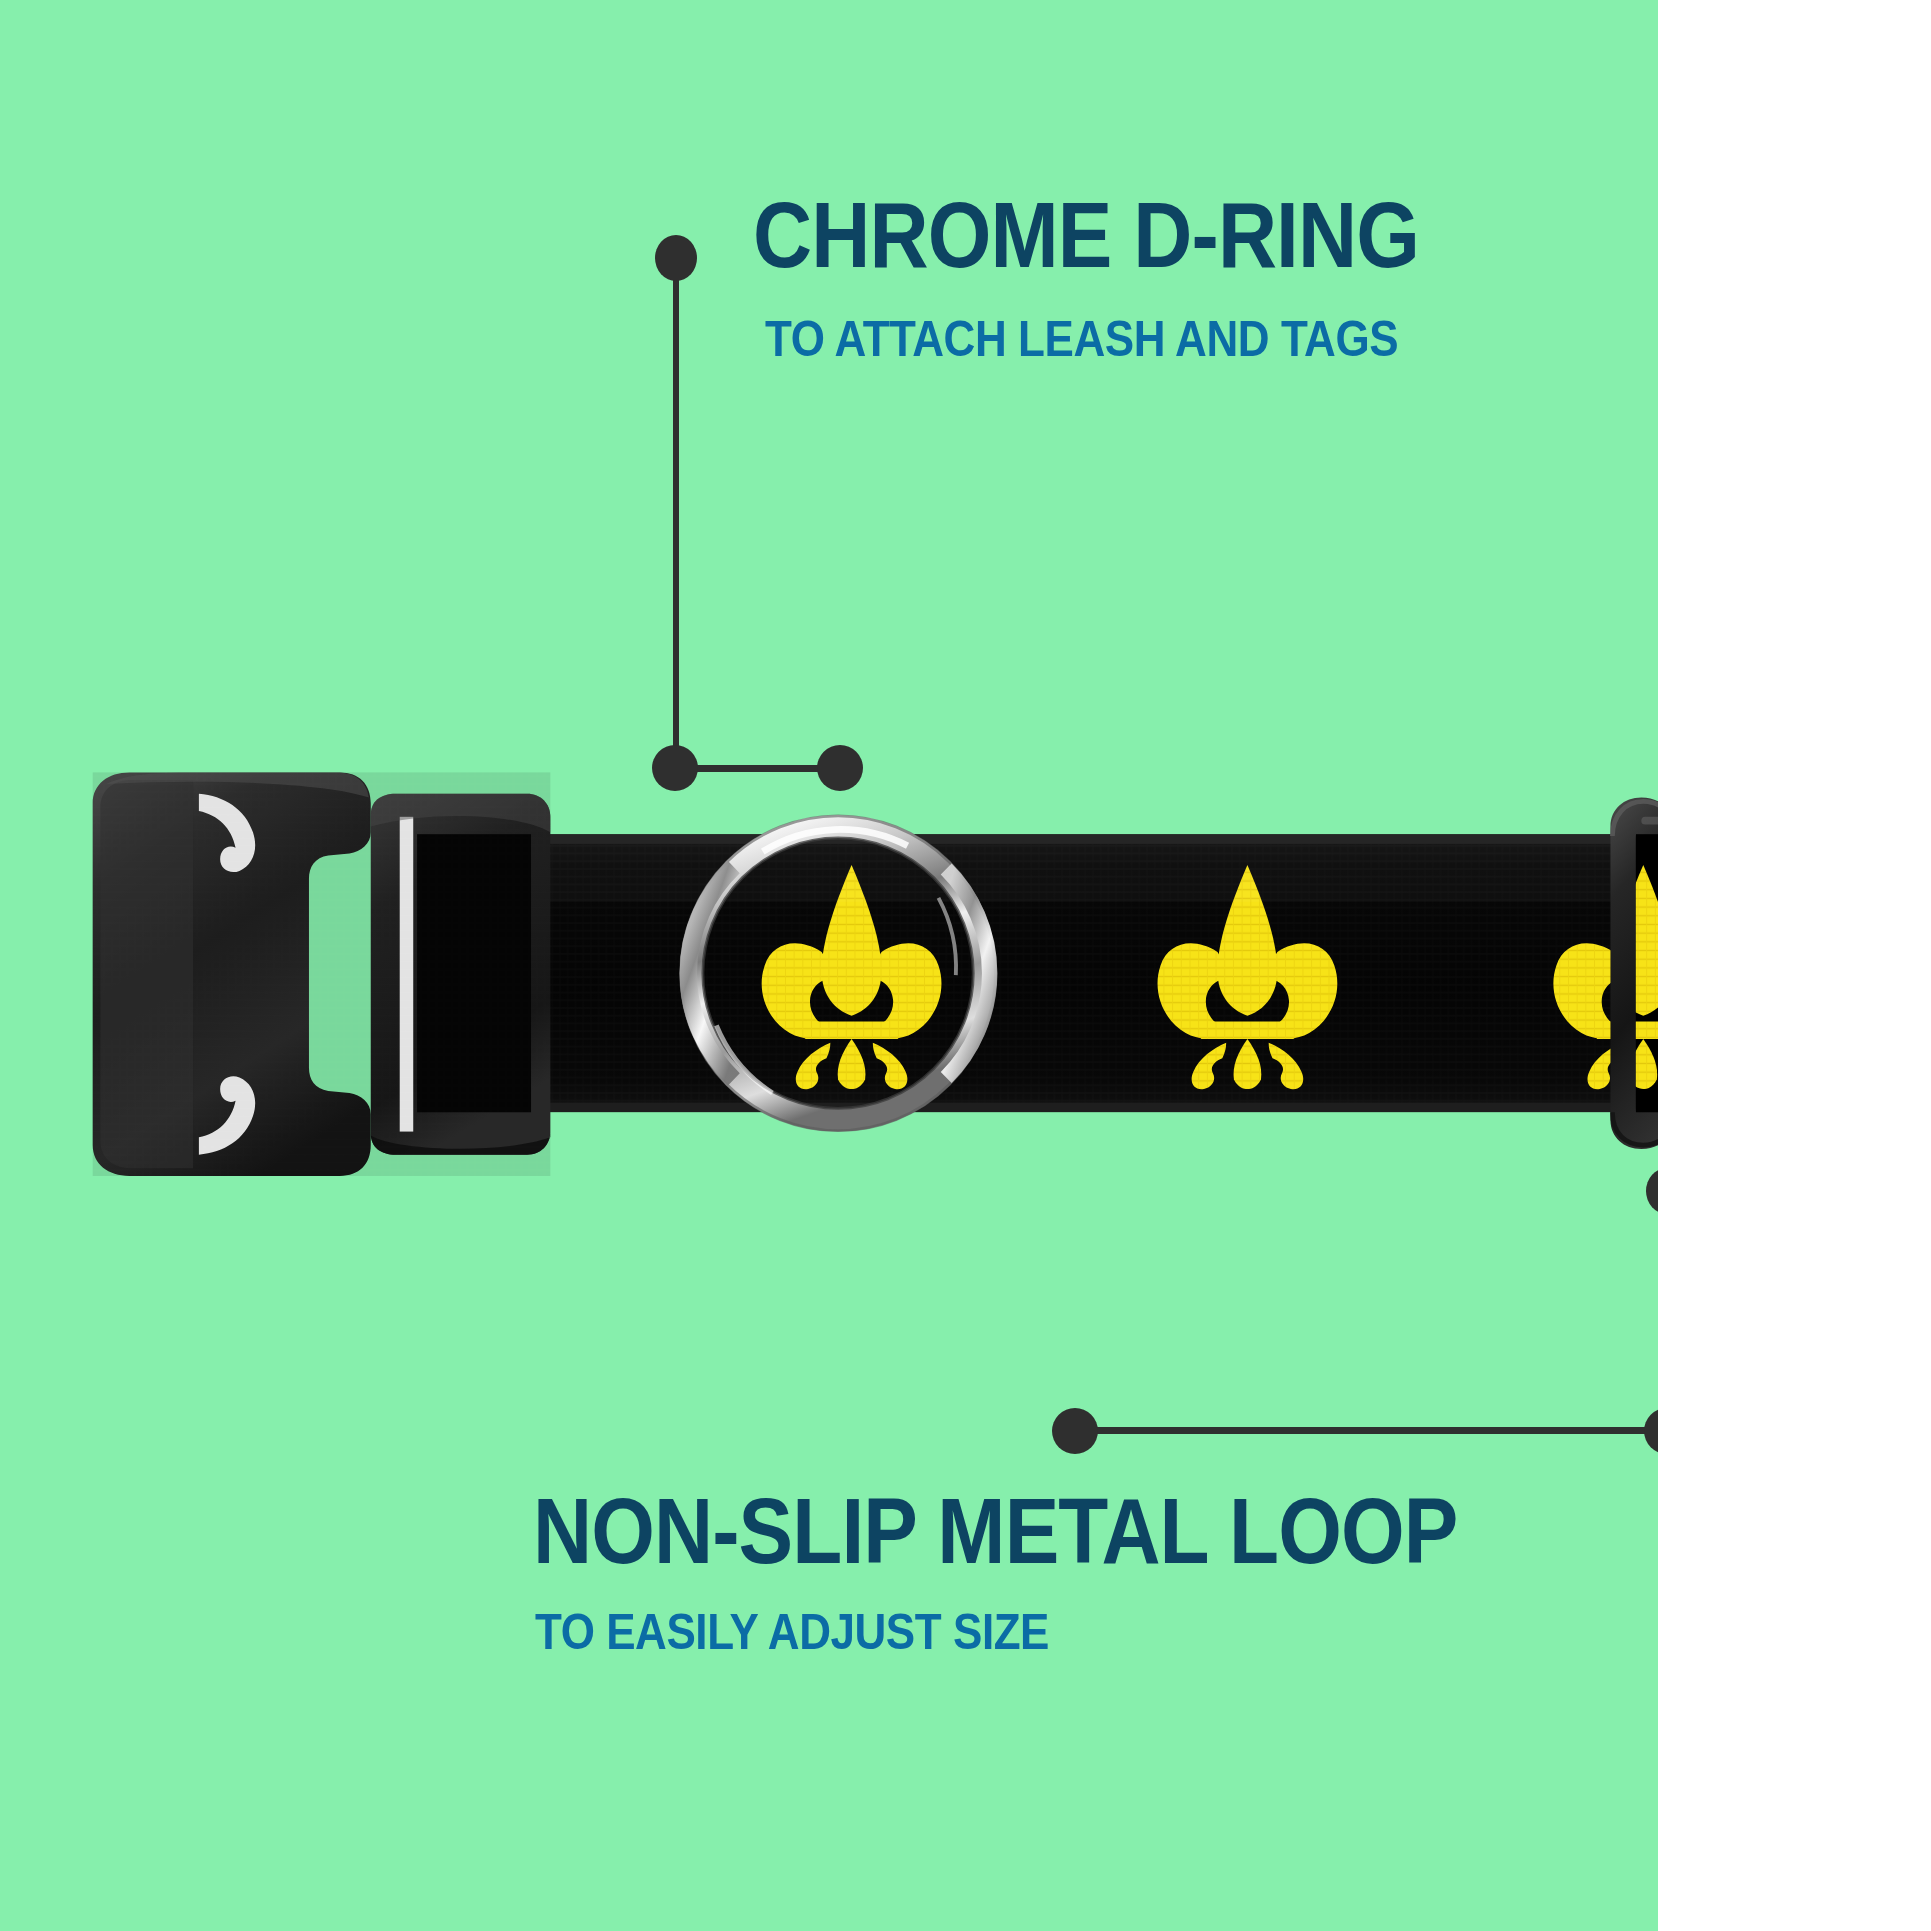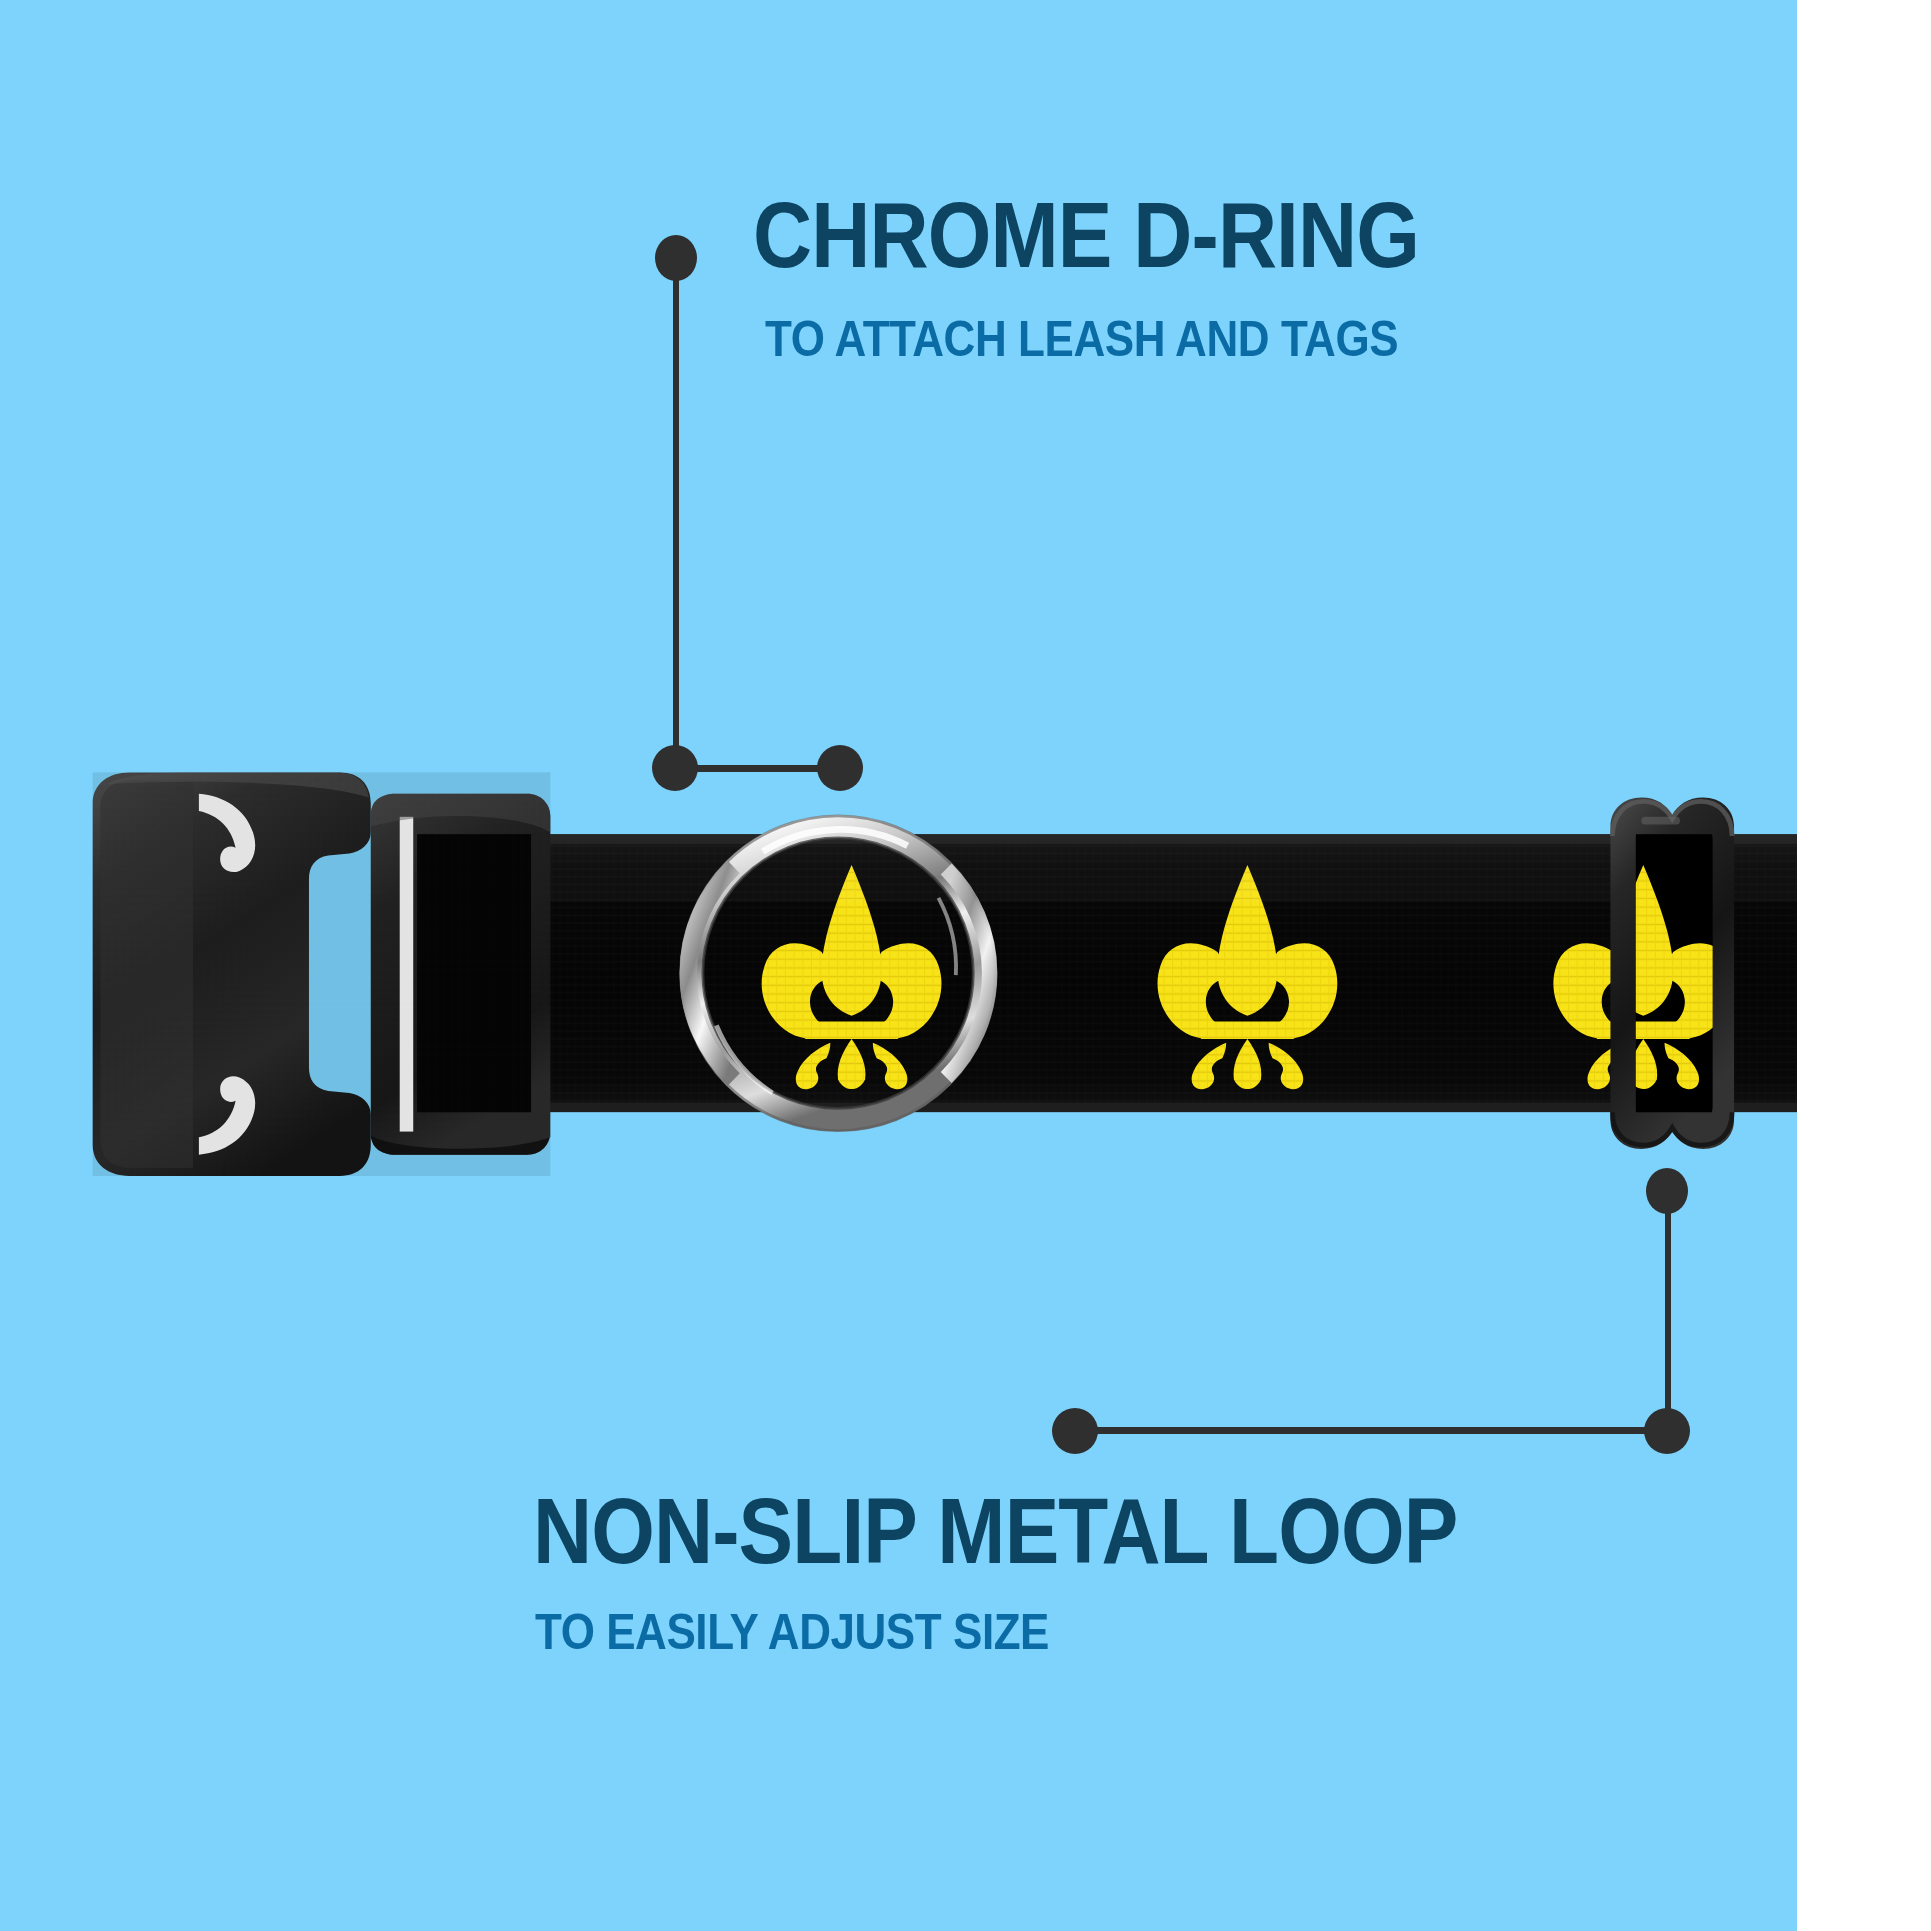--- a/index.html
+++ b/index.html
@@ -2,23 +2,23 @@
 <html><head>
 <meta charset="utf-8">
 <style>
   html, body {
     margin: 0;
     padding: 0;
     background: #ffffff;
   }
   #stage {
     position: relative;
-    width: 1797px;
+    width: 1658px;
     height: 1931px;
-    background: #7dd3fc;
+    background: #86efac;
     overflow: hidden;
     font-family: "Liberation Sans", sans-serif;
   }
 
   
   .callout-title {
     position: absolute;
     font-family: "Liberation Sans", sans-serif;
     font-weight: bold;
     color: #0d4462;

